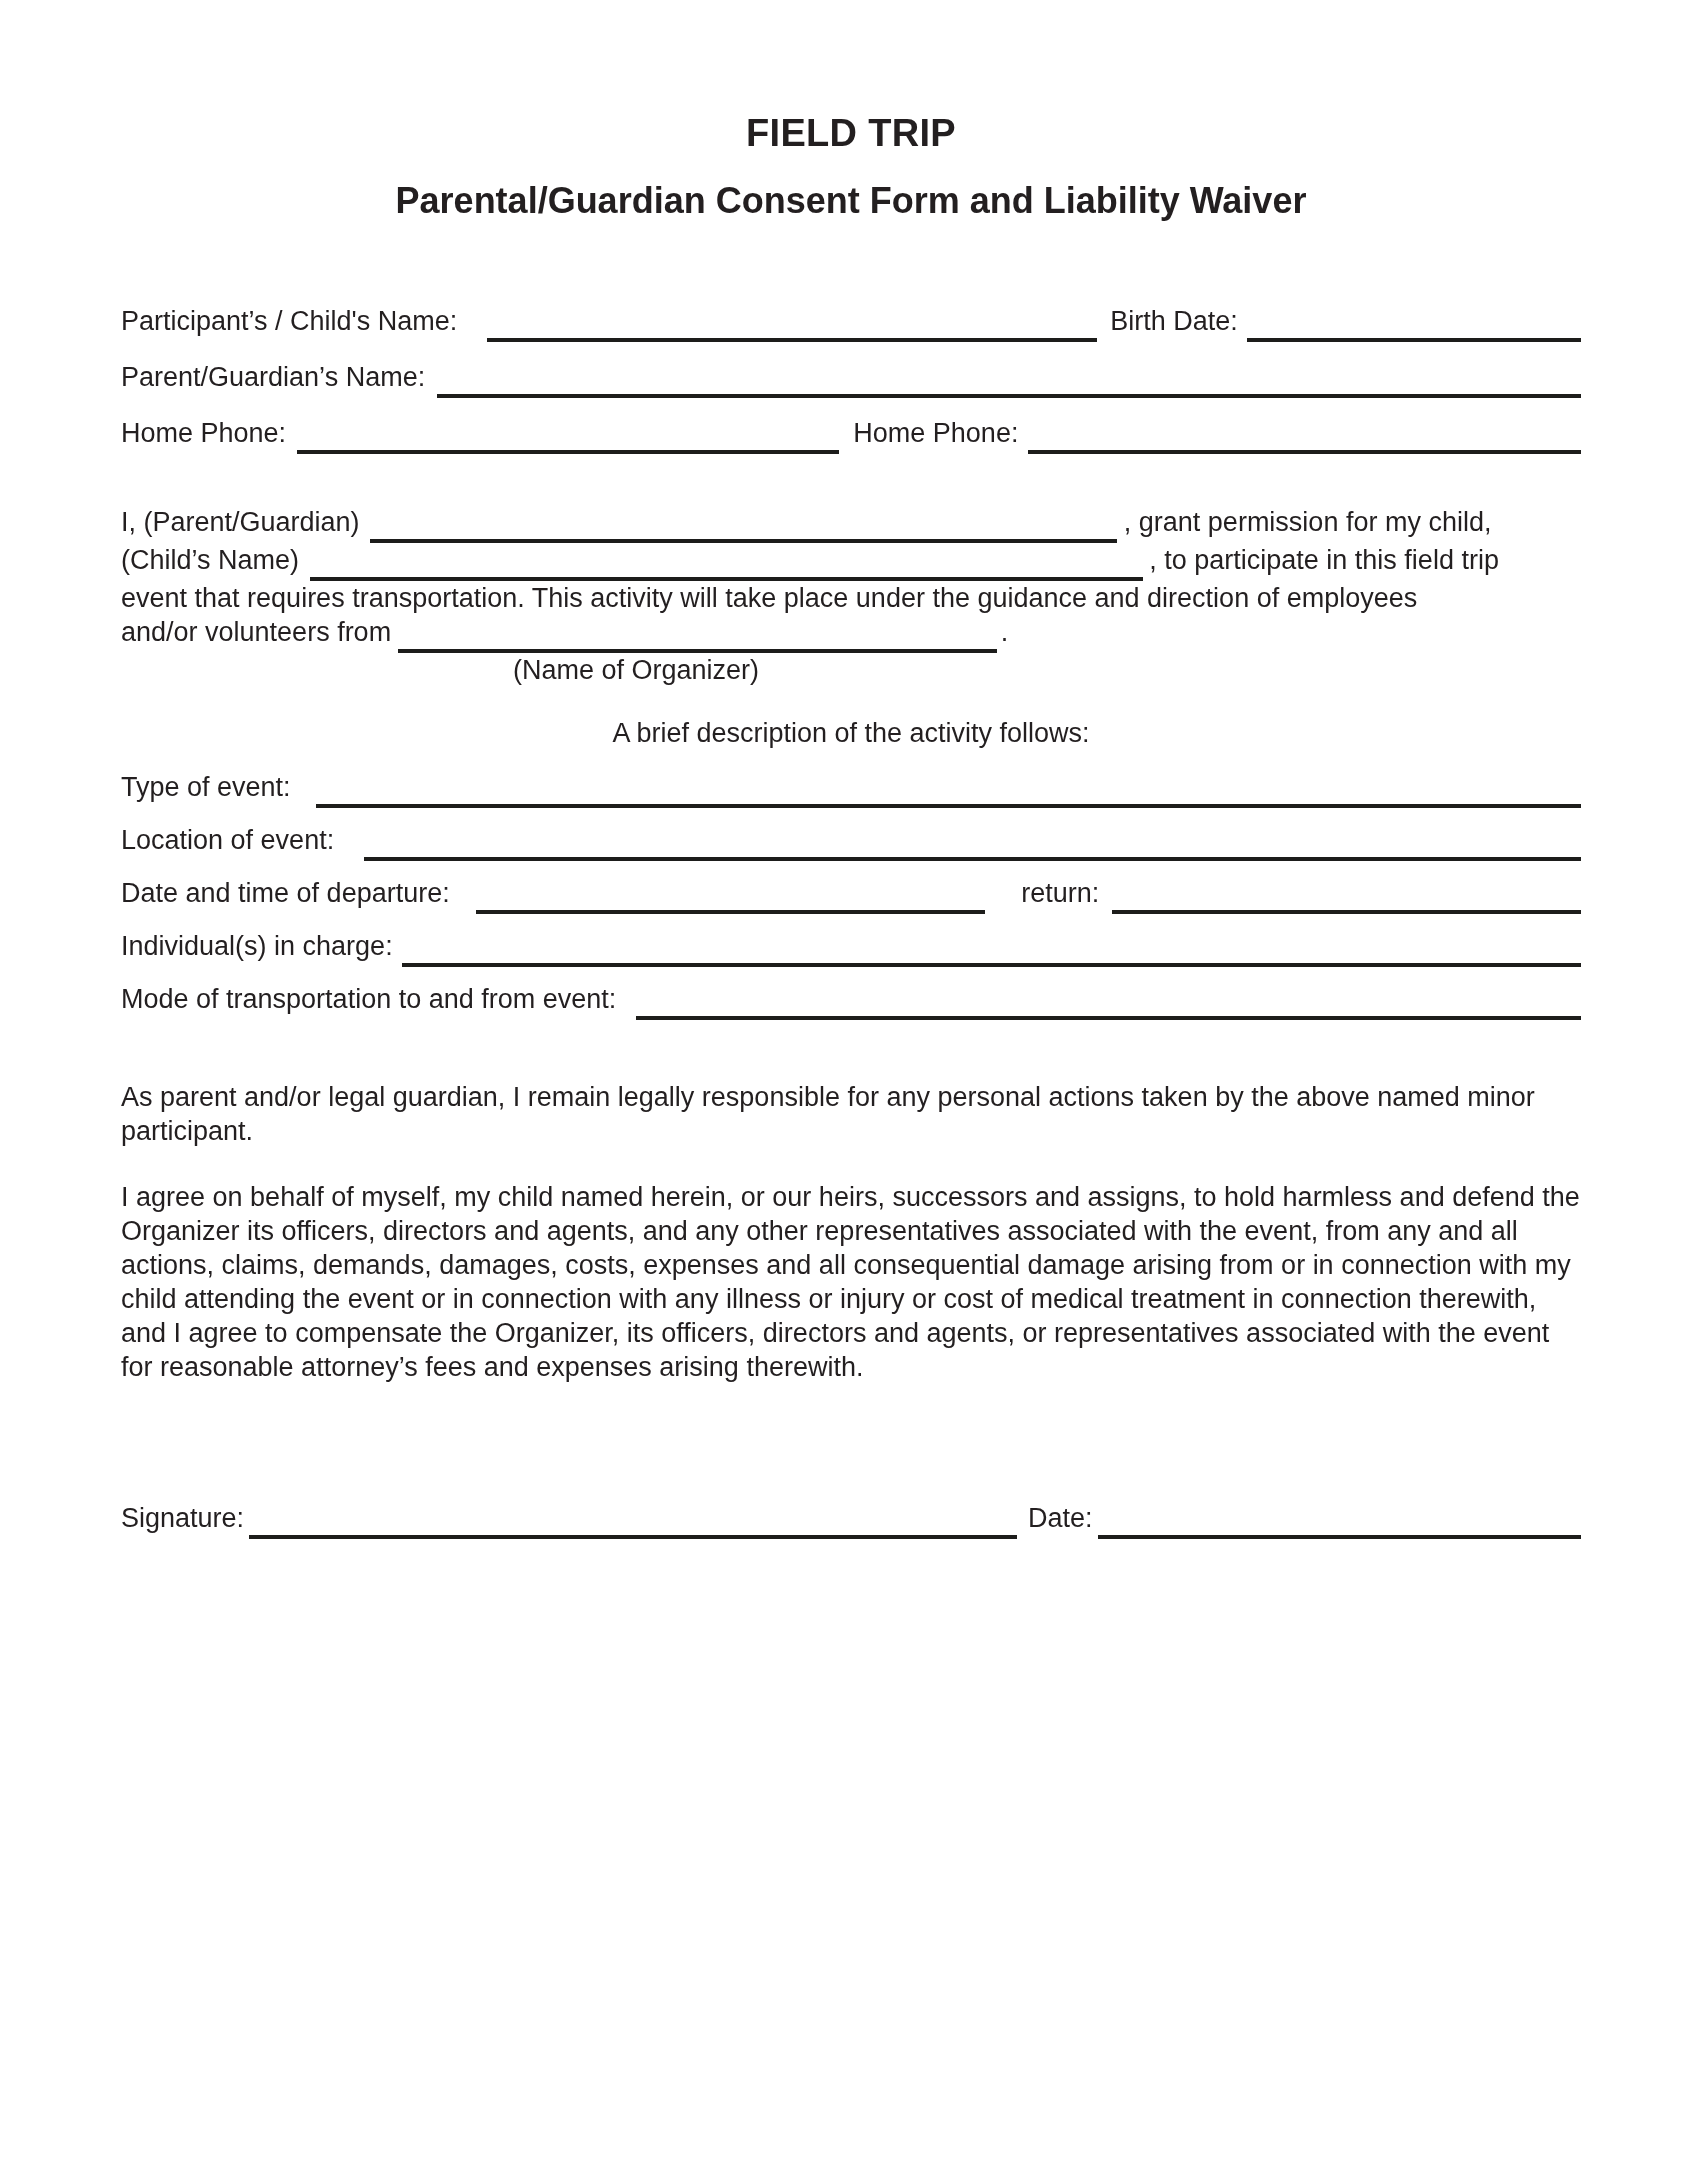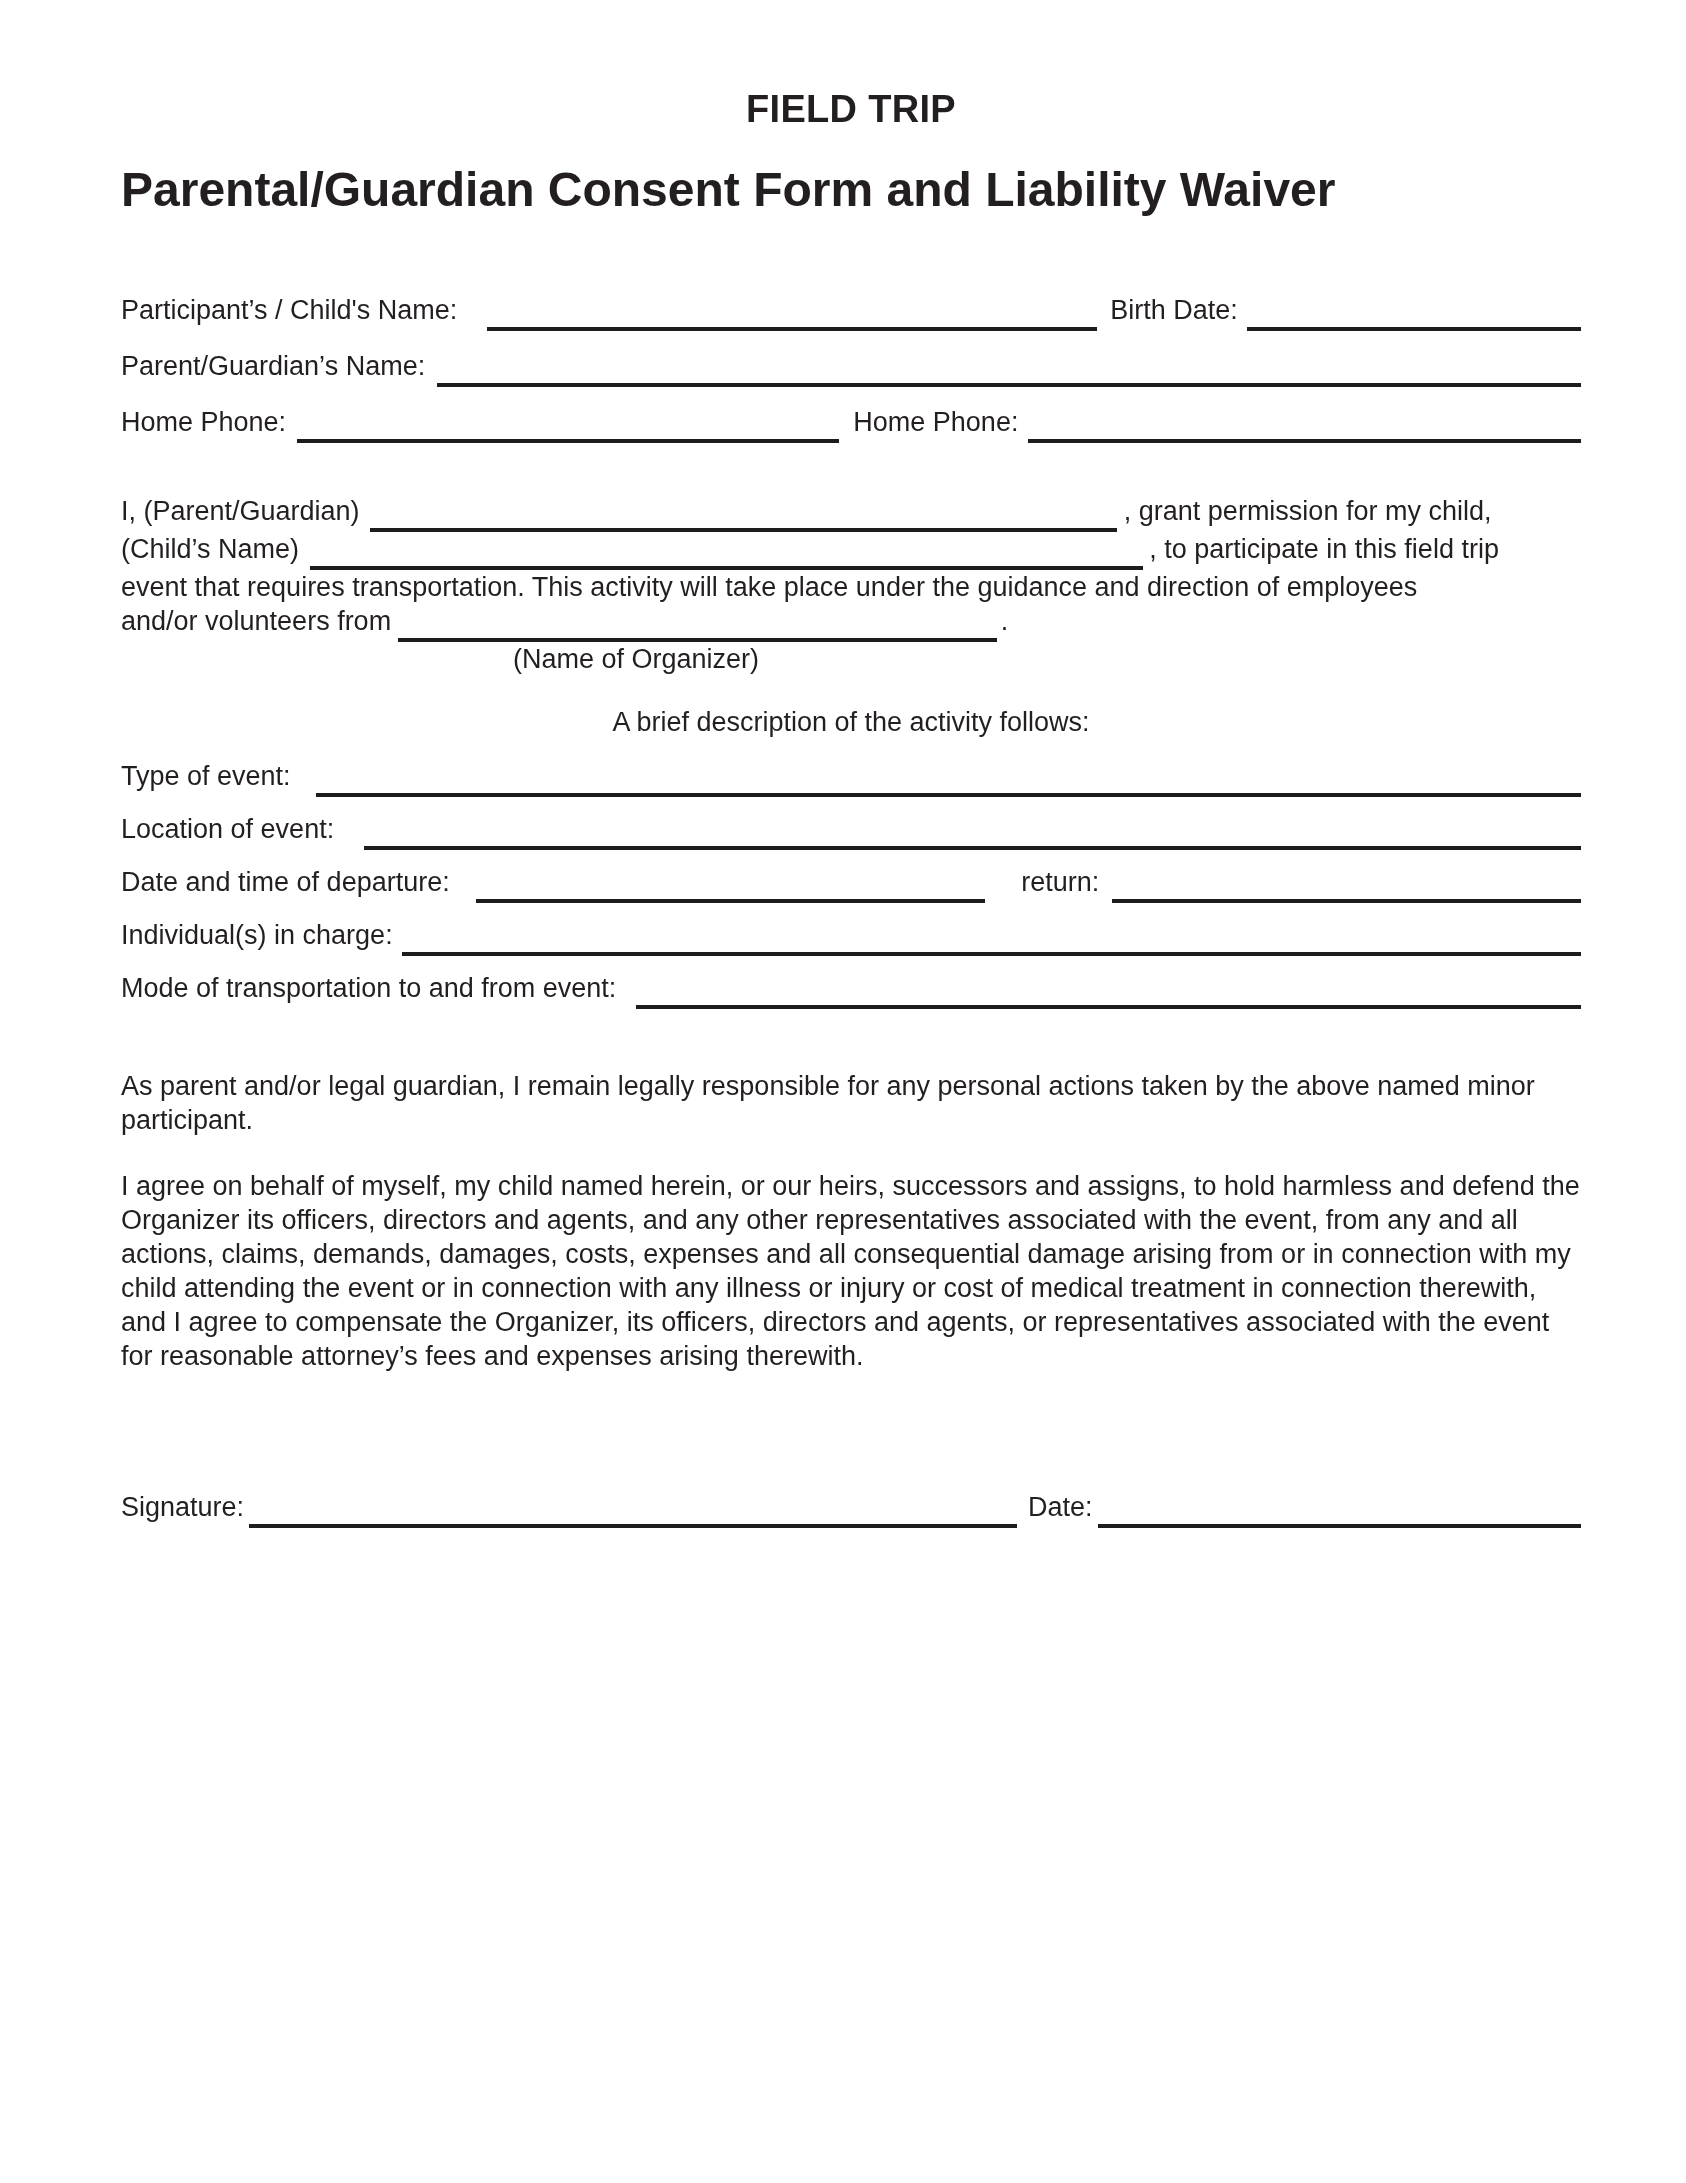--- a/index.html
+++ b/index.html
@@ -10,31 +10,31 @@
     margin: 0 auto;
     background: #ffffff;
     box-sizing: border-box;
     padding: 0 106px 0 121px;
     font-family: "Liberation Sans", "DejaVu Sans", sans-serif;
     font-size: 27px;
     color: #231f20;
     overflow: hidden;
   }
   .title {
-    margin-top: 88px;
+    margin-top: 112px;
     text-align: center;
     font-size: 38px;
     font-weight: bold;
     line-height: 42px;
     letter-spacing: 0.3px;
   }
   .subtitle {
-    margin-top: 39px;
-    text-align: left;
-    font-size: 48px;
+    margin-top: 26px;
+    text-align: center;
+    font-size: 36px;
     font-weight: bold;
     line-height: 42px;
   }
   .fields { margin-top: 71px; }
   .row {
     display: flex;
     align-items: baseline;
     height: 56px;
     line-height: 56px;
     white-space: nowrap;

